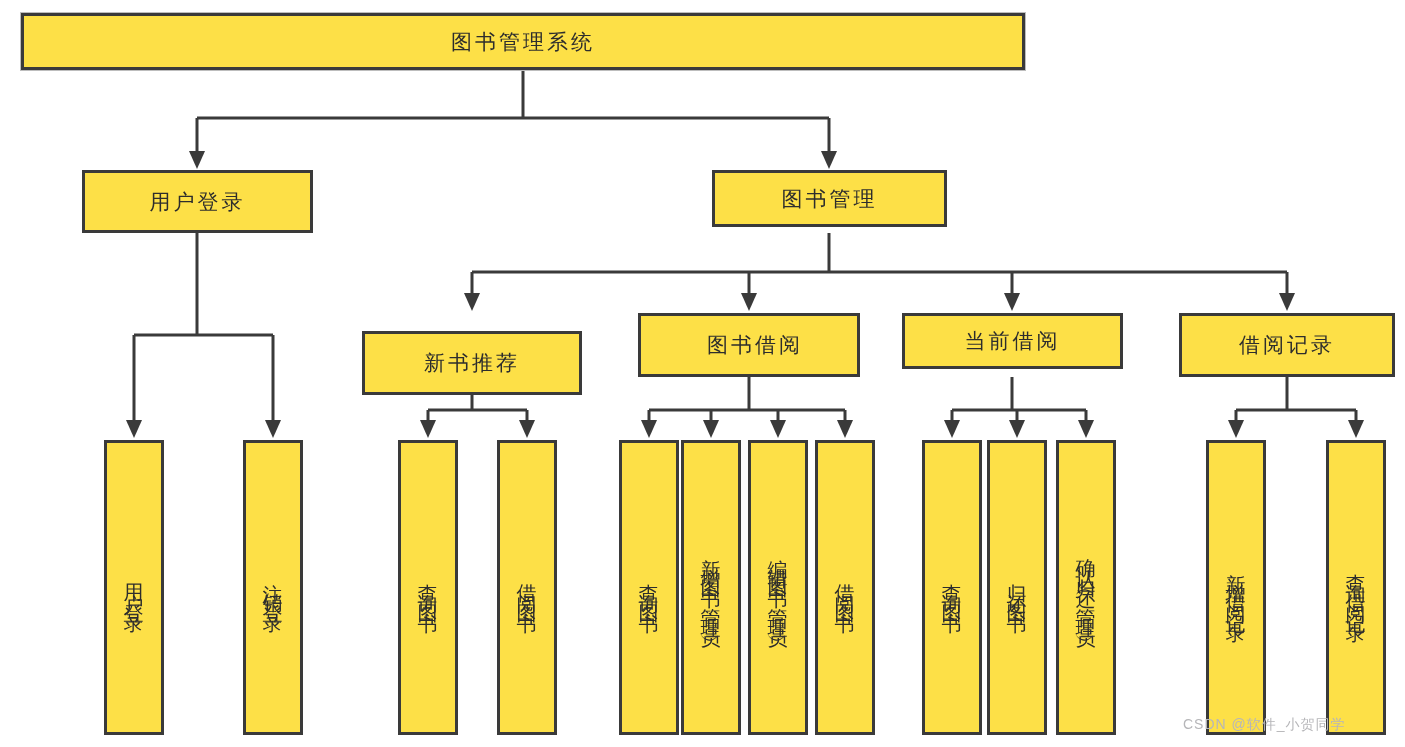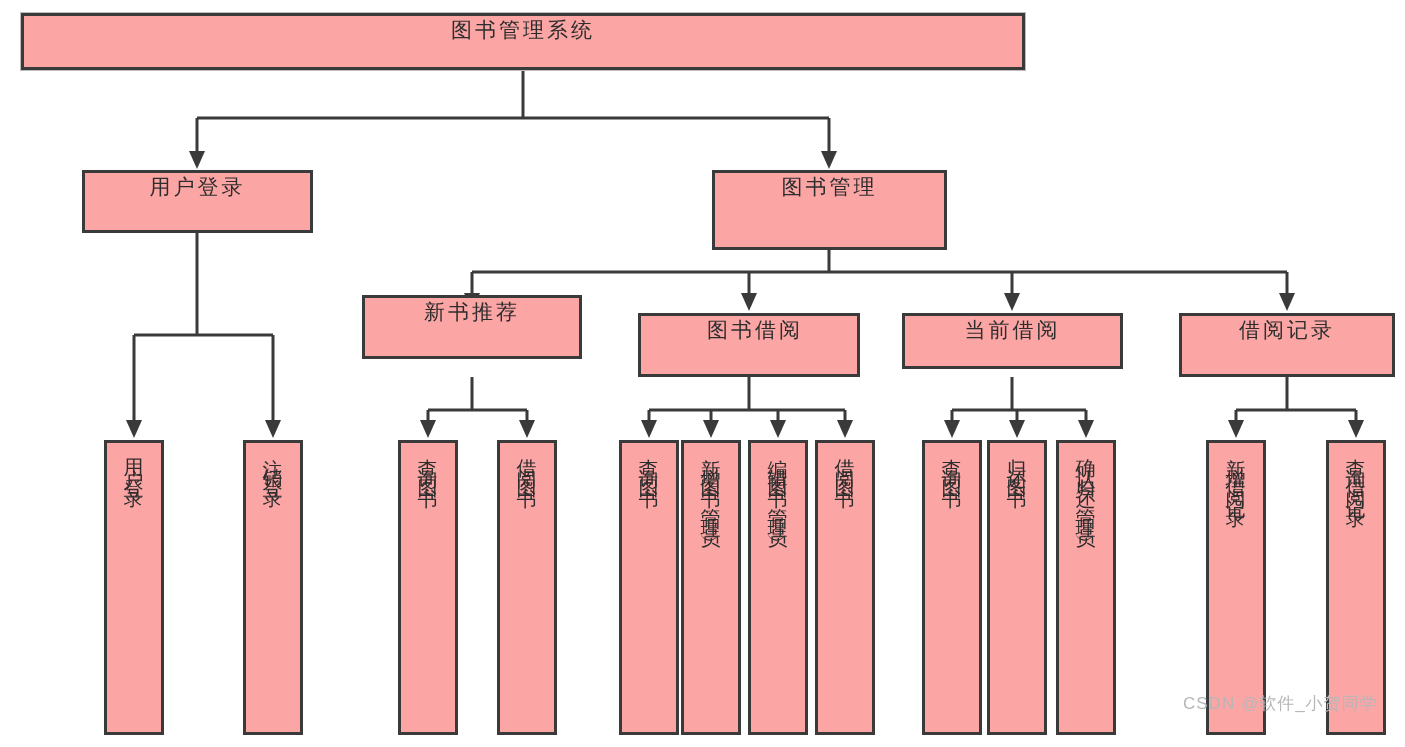--- a/index.html
+++ b/index.html
@@ -12,42 +12,42 @@
     overflow: hidden;
   }
   .connectors {
     position: absolute;
     left: 0; top: 0;
     width: 1405px; height: 747px;
   }
   .node {
     position: absolute;
     box-sizing: border-box;
-    background: #fca5a5;
+    background: #fde047;
     border: 3px solid #3a3a3a;
     display: flex;
-    align-items: flex-start;
+    align-items: center;
     justify-content: center;
     color: #2d2d2d;
   }
   .hbox { font-size: 21px; letter-spacing: 3px; }
   .root-box { border-width: 3px; box-shadow: 0 0 0 1px #bdbdbd; }
   .vbox span {
     writing-mode: vertical-rl;
     text-orientation: mixed;
     font-size: 20px;
     letter-spacing: 10px;
     line-height: 1;
     color: #2d2d2d;
   }
   .watermark {
     position: absolute;
     left: 1183px;
-    top: 692px;
-    font-size: 17px;
+    top: 716px;
+    font-size: 14px;
     letter-spacing: 1px;
     color: #b6b6b9;
     white-space: nowrap;
     z-index: 5;
   }
 </style>
 </head>
 <body>
 
 <div class="stage">
@@ -85,25 +85,25 @@
     </g>
   </svg>
 
   <div class="node hbox root-box" style="left:21px; top:13px; width:1004px; height:57px;">
     <span>图书管理系统</span>
   </div>
 
   <div class="node hbox" style="left:82px; top:170px; width:231px; height:63px;">
     <span>用户登录</span>
   </div>
-  <div class="node hbox" style="left:712px; top:170px; width:235px; height:80px;">
+  <div class="node hbox" style="left:712px; top:170px; width:235px; height:57px;">
     <span>图书管理</span>
   </div>
 
-  <div class="node hbox" style="left:362px; top:295px; width:220px; height:64px;">
+  <div class="node hbox" style="left:362px; top:331px; width:220px; height:64px;">
     <span>新书推荐</span>
   </div>
   <div class="node hbox" style="left:638px; top:313px; width:222px; height:64px;padding-left:12px;">
     <span>图书借阅</span>
   </div>
   <div class="node hbox" style="left:902px; top:313px; width:221px; height:56px;">
     <span>当前借阅</span>
   </div>
   <div class="node hbox" style="left:1179px; top:313px; width:216px; height:64px;">
     <span>借阅记录</span>

